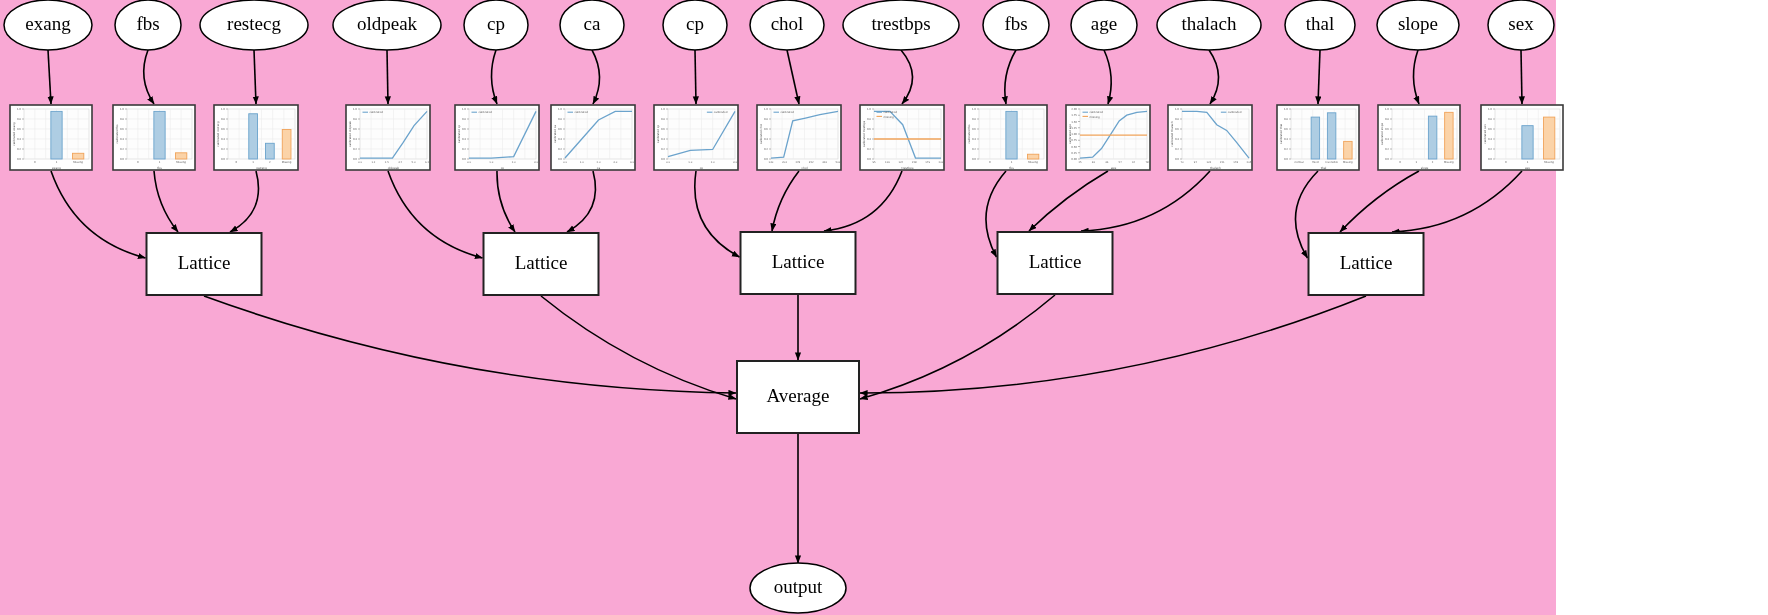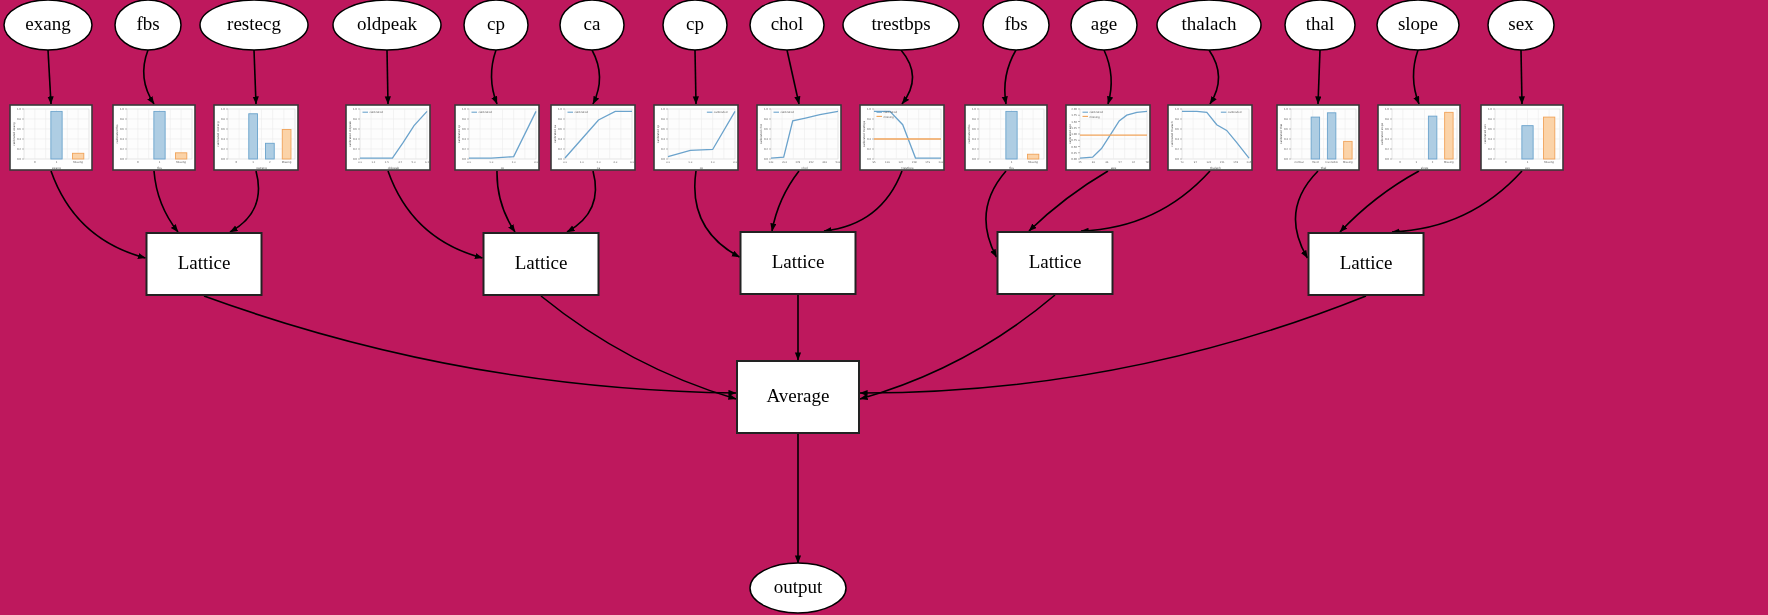--- a/index.html
+++ b/index.html
@@ -1,18 +1,18 @@
 <!DOCTYPE html>
 <html><head>
 <meta charset="utf-8">
 <style>
   html,body{margin:0;padding:0;background:#ffffff;}
   body{width:1768px;height:615px;overflow:hidden;
        font-family:"Liberation Serif",serif;}
-  #stage{position:relative;width:1768px;height:615px;background:#be185d;}
+  #stage{position:relative;width:1556px;height:615px;background:#f9a8d4;}
   svg{display:block;}
   .node-text{font-family:"Liberation Serif",serif;font-size:19px;fill:#000;
              text-anchor:middle;dominant-baseline:middle;}
   .edge{fill:none;stroke:#000;stroke-width:1.6;}
   .ell{fill:#fff;stroke:#000;stroke-width:1.5;}
   .boxn{fill:#fff;stroke:#222;stroke-width:2;}
   .plotframe{fill:#ffffff;stroke:#3a3a3a;stroke-width:1.6;}
   .plotinner{fill:#fdfdfd;stroke:#d9d9d9;stroke-width:0.7;}
   .grid{stroke:#ececec;stroke-width:0.6;}
   .bar-cal{fill:#aecde3;stroke:#6ba3cc;stroke-width:0.9;}

